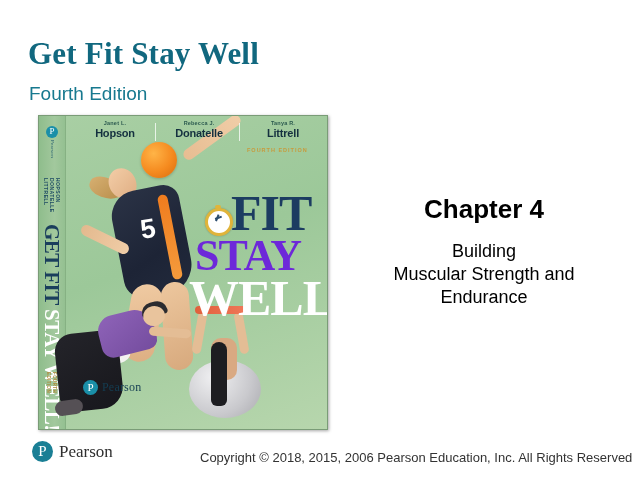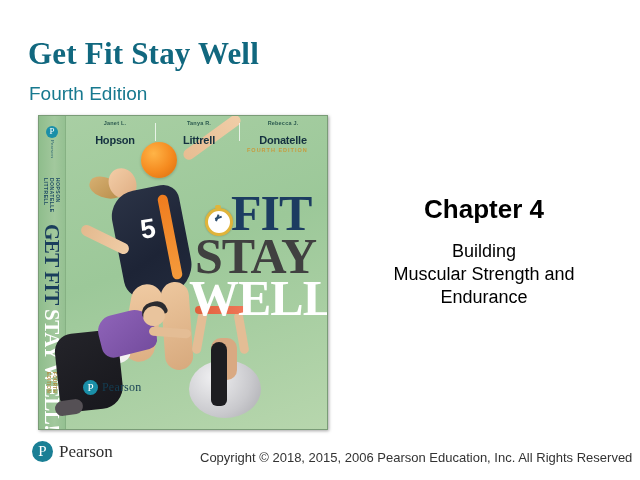--- a/index.html
+++ b/index.html
@@ -192,21 +192,21 @@
     color: #2c5a4f;
     letter-spacing: 0.2px;
   }
   .author .last {
     display: block;
     font-family: "Liberation Sans", sans-serif;
     font-size: 11px;
     font-weight: bold;
     color: #14303f;
     letter-spacing: -0.2px;
-    margin-top: 8px;
+    margin-top: 1px;
   }
 
   
   .orange-ball {
     position: absolute;
     left: 102px;
     top: 26px;
     width: 36px;
     height: 36px;
     border-radius: 50%;
@@ -360,24 +360,24 @@
     color: #1c3c61;
     z-index: 9;
     text-align: right;
   }
   .cover-stay {
     position: absolute;
     left: 156px;
     top: 118px;
     font-family: "Liberation Serif", serif;
     font-weight: bold;
-    font-size: 50px;
+    font-size: 44px;
     line-height: 44px;
     letter-spacing: -1px;
-    color: #404040;
+    color: #6d28d9;
     z-index: 9;
   }
   .cover-well {
     position: absolute;
     left: 150px;
     top: 160px;
     font-family: "Liberation Serif", serif;
     font-weight: bold;
     font-size: 50px;
     line-height: 44px;
@@ -660,26 +660,26 @@
         <div class="spine-edition">FOURTH EDITION</div>
       </div>
     </div>
 
     <div class="authors-row">
       <div class="author">
         <span class="first">Janet L.</span>
         <span class="last">Hopson</span>
       </div>
       <div class="author">
+        <span class="first">Rebecca J.</span>
+        <span class="last">Donatelle</span>
+      </div>
+      <div class="author">
         <span class="first">Tanya R.</span>
         <span class="last">Littrell</span>
-      </div>
-      <div class="author">
-        <span class="first">Rebecca J.</span>
-        <span class="last">Donatelle</span>
       </div>
     </div>
 
     <div class="orange-ball"></div>
 
     <div class="player player-arm-up"></div>
     <div class="player player-hair"></div>
     <div class="player player-head"></div>
     <div class="player player-body"></div>
     <div class="player player-stripe"></div>

